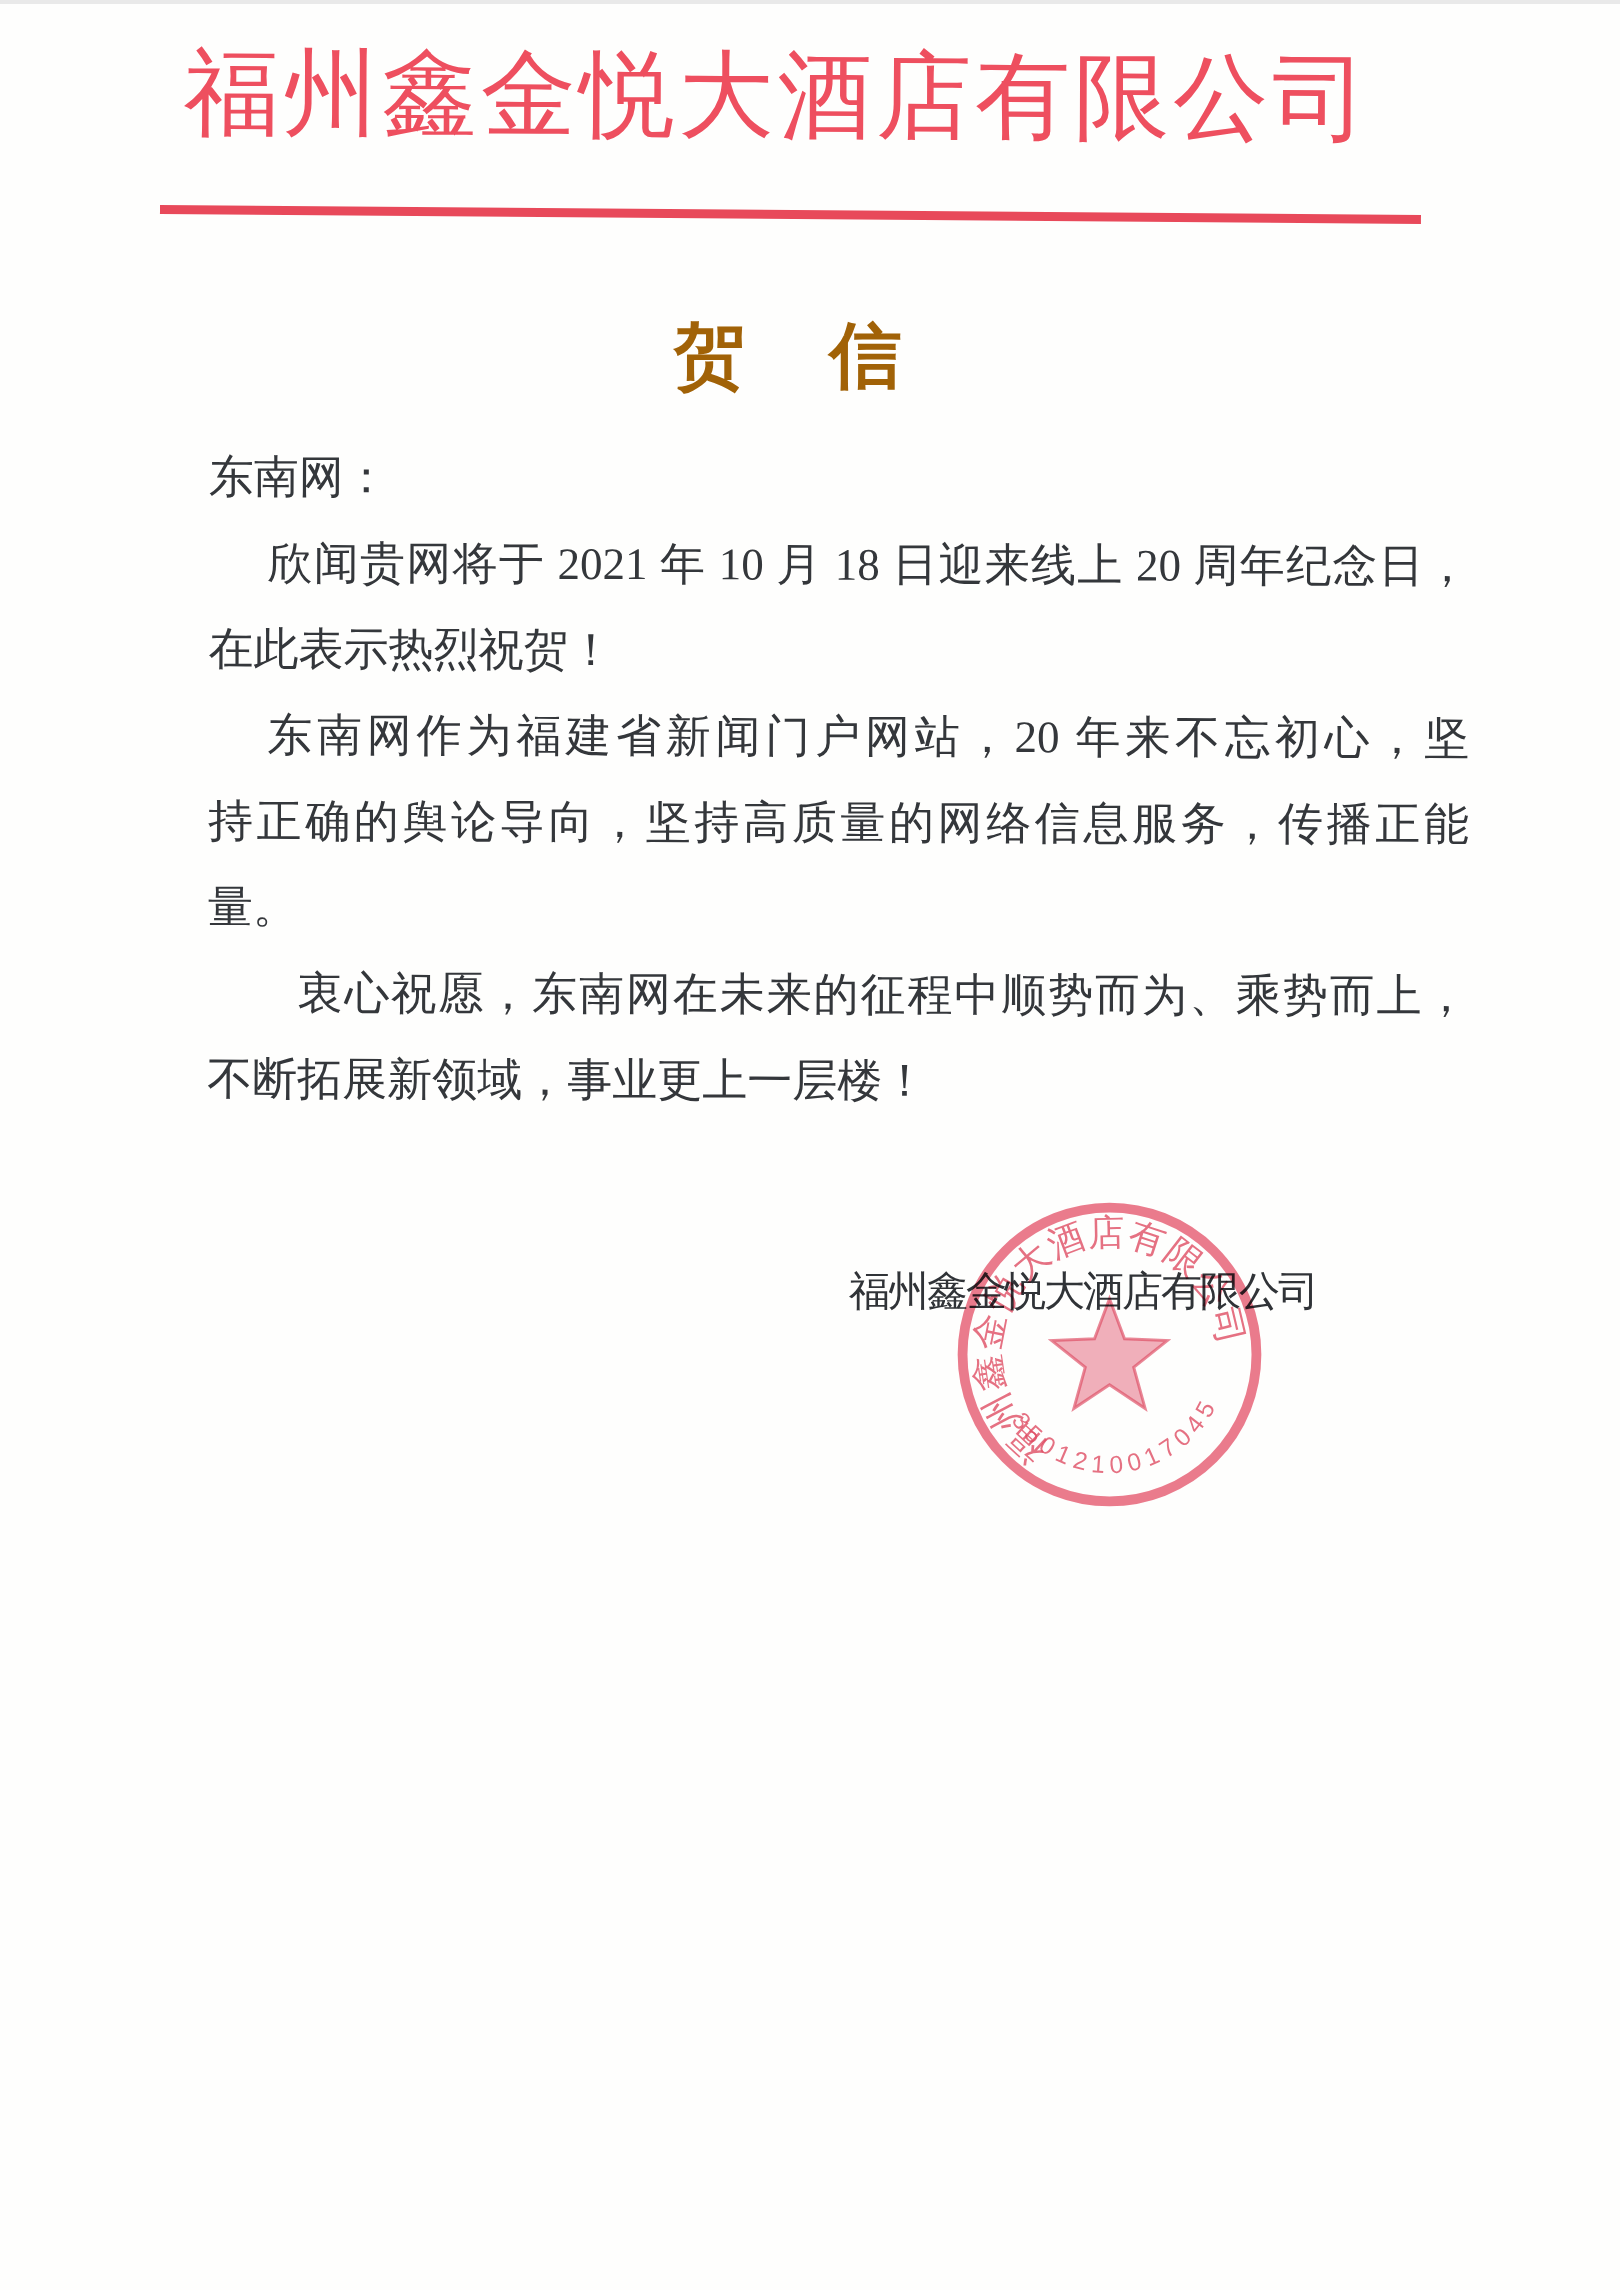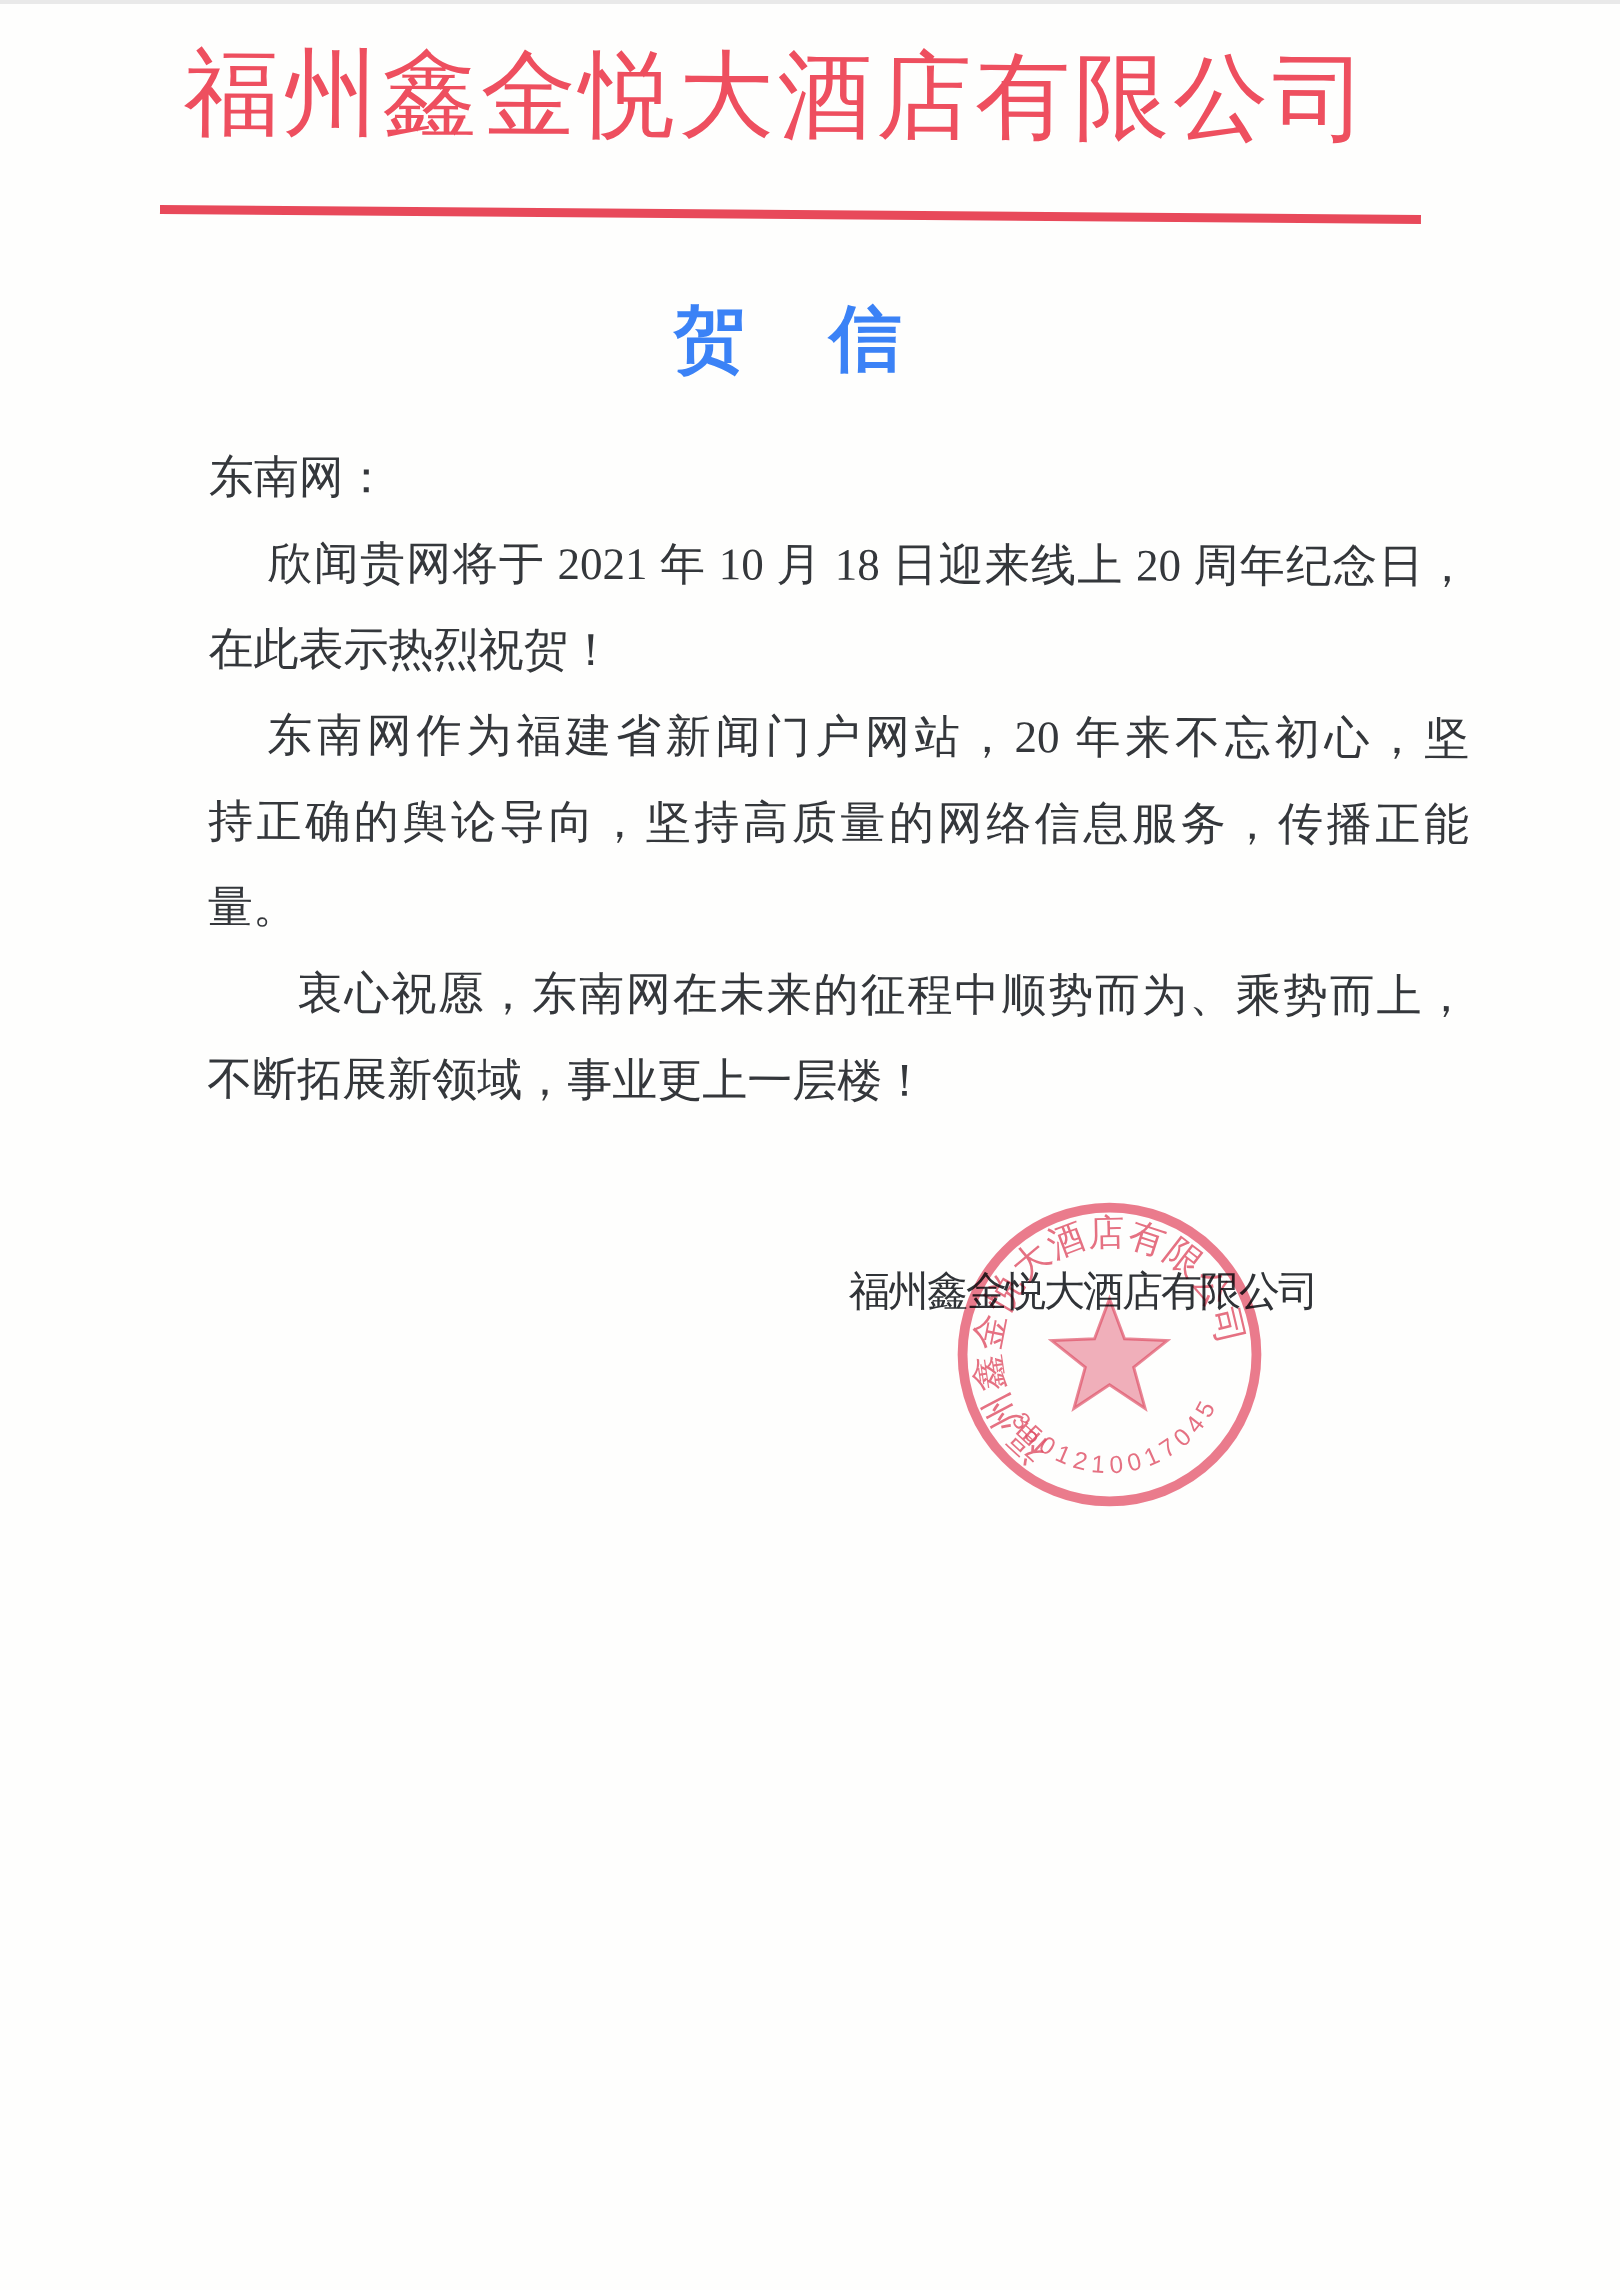--- a/index.html
+++ b/index.html
@@ -25,27 +25,27 @@
   }
   .rule{
     position:absolute;top:201px;left:160px;
     width:1261px;height:8.8px;
     background:#e8495a;
     transform:rotate(0.45deg);
     transform-origin:left center;
   }
   
   .doc-title{
-    position:absolute;top:294px;left:0;right:39px;
+    position:absolute;top:310px;left:0;right:39px;
     text-align:center;
     font-size:72px;line-height:1.15;
     font-weight:bold;
     letter-spacing:5.9px;
-    color:#3b82f6;
-    font-family:Liberation Serif, serif;
+    color:#a16207;
+    font-family:Liberation Sans, sans-serif;
   }
   
   .body{
     position:absolute;top:430px;left:209px;width:1261px;
     font-size:45px;line-height:86px;
     transform:rotate(0.15deg);
     transform-origin:left top;
   }
   .line{white-space:nowrap;}
   .just{white-space:normal;text-align:justify;text-align-last:justify;}

